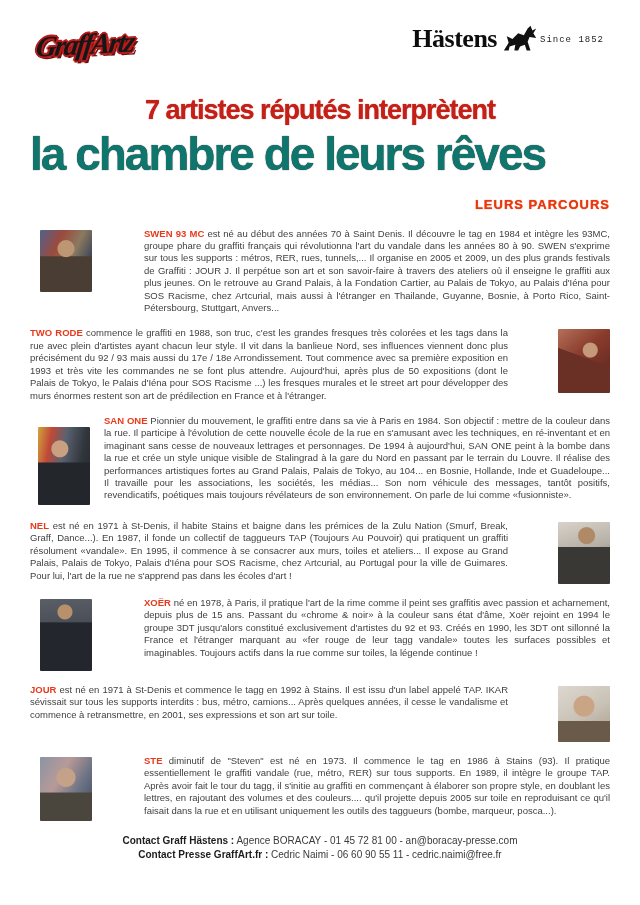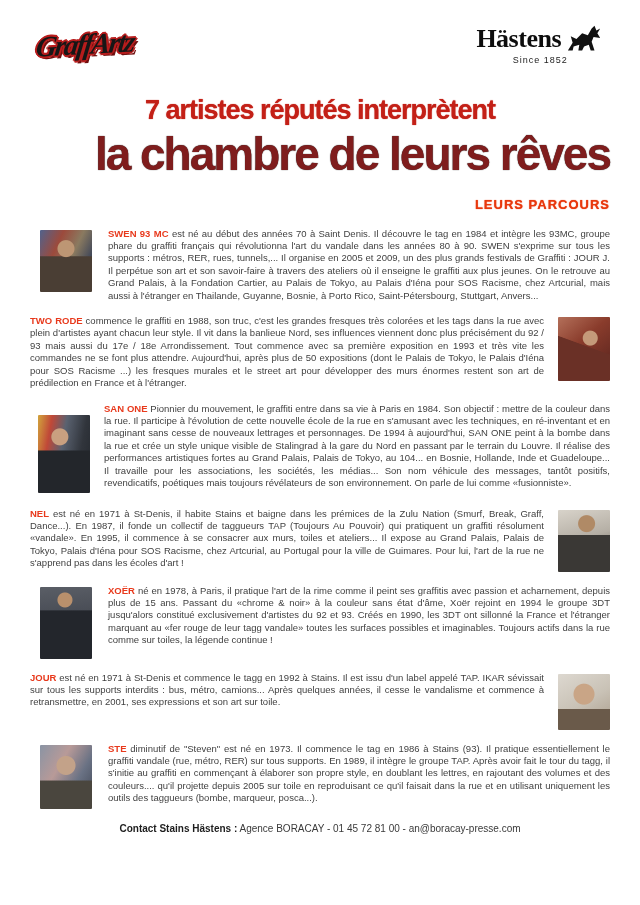--- a/index.html
+++ b/index.html
@@ -3,35 +3,35 @@
 <meta charset="utf-8">
 <style>
   html,body{margin:0;padding:0;}
   body{width:640px;height:905px;background:#ffffff;font-family:"Liberation Sans",sans-serif;color:#3f3f3f;overflow:hidden;}
   .page{box-sizing:border-box;width:640px;height:905px;padding:0 30px;position:relative;}
 
   
   .header{display:flex;justify-content:space-between;align-items:flex-start;padding:20px 6px 0 6px;height:62px;}
   .graffartz{font-family:"Liberation Serif",serif;font-style:italic;font-weight:bold;font-size:29px;letter-spacing:-2px;color:#161616;transform:rotate(-3deg) skewX(-10deg);display:inline-block;margin-top:8px;
     text-shadow:-2px 0 0 #b81d1d,2px 0 0 #b81d1d,0 -2px 0 #b81d1d,0 2px 0 #b81d1d,-1px -1px 0 #b81d1d,1px 1px 0 #b81d1d,1px -1px 0 #b81d1d,-1px 1px 0 #b81d1d,3px 3px 0 #6e0f0f;}
-  .hastens{display:flex;flex-direction:column;align-items:center;margin-top:4px;text-align:right;}
+  .hastens{display:flex;flex-direction:row;align-items:center;margin-top:4px;text-align:right;}
   .hastens-row{display:flex;align-items:center;gap:5px;}
   .hastens-word{font-family:"Liberation Serif",serif;font-weight:bold;font-size:26px;color:#0d0d0d;letter-spacing:-0.5px;}
   .horse{width:38px;height:30px;}
-  .hastens-tagline{font-family:Liberation Sans, sans-serif;font-size:9px;letter-spacing:1px;color:#222;margin-top:1px;}
+  .hastens-tagline{font-family:Liberation Mono, monospace;font-size:9px;letter-spacing:1px;color:#222;margin-top:1px;}
 
   
   .title1{text-align:center;font-weight:bold;font-size:27px;line-height:1.05;letter-spacing:-1px;color:#c32017;margin-top:14px;text-shadow:0 0 1px #c32017;}
-  .title2{text-align:right;font-weight:bold;font-size:46px;line-height:1.05;letter-spacing:-2px;color:#7f1d1d;margin-top:6px;text-shadow:0 0 1px #0e0e0e;}
+  .title2{text-align:left;font-weight:bold;font-size:46px;line-height:1.05;letter-spacing:-2px;color:#0f766e;margin-top:6px;text-shadow:0 0 1px #0e0e0e;}
   .subtitle{text-align:right;font-weight:bold;font-size:13px;letter-spacing:1px;color:#e8380d;margin-top:18px;text-shadow:0 0 1px #e8380d;}
 
   
   .bios{margin-top:16px;}
   .artist{margin-bottom:13px;overflow:hidden;}
-  .artist .flexrow{display:flex;align-items:flex-start;}
+  .artist .flexrow{display:flex;align-items:flex-start;gap:36px;}
   .artist .text{flex:1;font-size:9.5px;line-height:12.4px;text-align:justify;}
   .aname{color:#e8391c;font-weight:bold;}
   .photo{width:52px;border-radius:1px;flex:none;position:relative;}
   .photo.colL{margin:2px 16px 0 10px;}
   .photo.colR{margin:2px 0 0 14px;}
   .photo.floatL{float:left;margin:12px 14px 2px 8px;}
 
   .p-swen{height:62px;background:radial-gradient(circle at 50% 30%,#bd9674 0 8px,rgba(0,0,0,0) 9px),linear-gradient(180deg,rgba(0,0,0,0) 42%,#4a3e34 43%),linear-gradient(115deg,#51628c 0%,#9c4a3c 30%,#8a7a60 55%,#3c4458 80%,#2c3448 100%);}
   .p-two{height:64px;background:radial-gradient(circle at 62% 33%,#c49a7a 0 7px,rgba(0,0,0,0) 8px),linear-gradient(200deg,rgba(0,0,0,0) 45%,#6a3026 46%),linear-gradient(140deg,#b4705a 0%,#8a3c2c 40%,#6e2e24 70%,#4a201a 100%);}
   .p-san{height:78px;background:radial-gradient(circle at 42% 28%,#c9a080 0 8px,rgba(0,0,0,0) 9px),linear-gradient(180deg,rgba(0,0,0,0) 45%,#23262b 46%),linear-gradient(100deg,#d2a43c 0%,#c04838 22%,#5a6270 45%,#31353c 75%,#24282e 100%);}
@@ -111,16 +111,17 @@
     <div class="artist">
       <div class="flexrow">
         <div class="photo colL p-ste"></div>
         <div class="text"><span class="aname">STE</span> <span>diminutif de "Steven" est né en 1973. Il commence le tag en 1986 à Stains (93). Il pratique essentiellement le graffiti vandale (rue, métro, RER) sur tous supports. En 1989, il intègre le groupe TAP. Après avoir fait le tour du tagg, il s'initie au graffiti en commençant à élaborer son propre style, en doublant les lettres, en rajoutant des volumes et des couleurs.... qu'il projette depuis 2005 sur toile en reproduisant ce qu'il faisait dans la rue et en utilisant uniquement les outils des taggueurs (bombe, marqueur, posca...).</span></div>
       </div>
     </div>
 
   </div>
 
   <div class="footer">
-    <div><b>Contact Stains Hästens :</b><span> Agence BORACAY - 01 45 72 81 00  - an@boracay-presse.com</span></div>
+    <div><b>Contact Graff Hästens :</b><span> Agence BORACAY - 01 45 72 81 00  - an@boracay-presse.com</span></div>
+    <div><b>Contact Presse GraffArt.fr :</b><span> Cedric Naimi - 06 60 90 55 11 - cedric.naimi@free.fr</span></div>
   </div>
 
 </div>
 
 </body></html>

